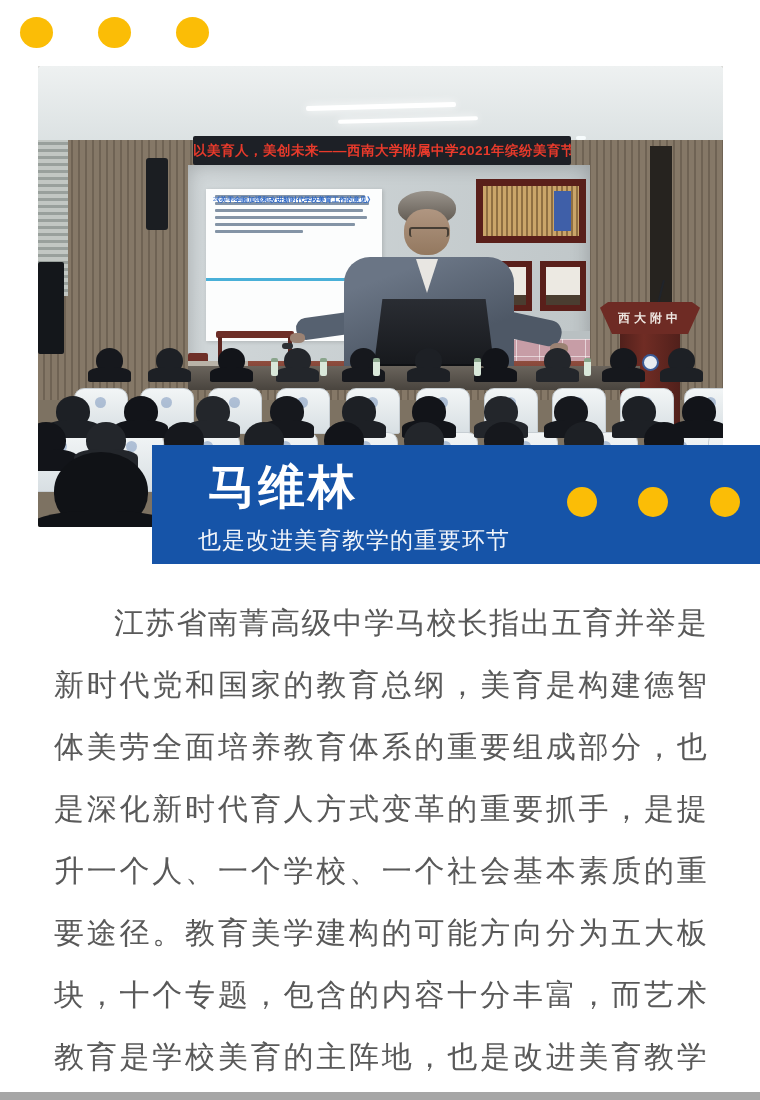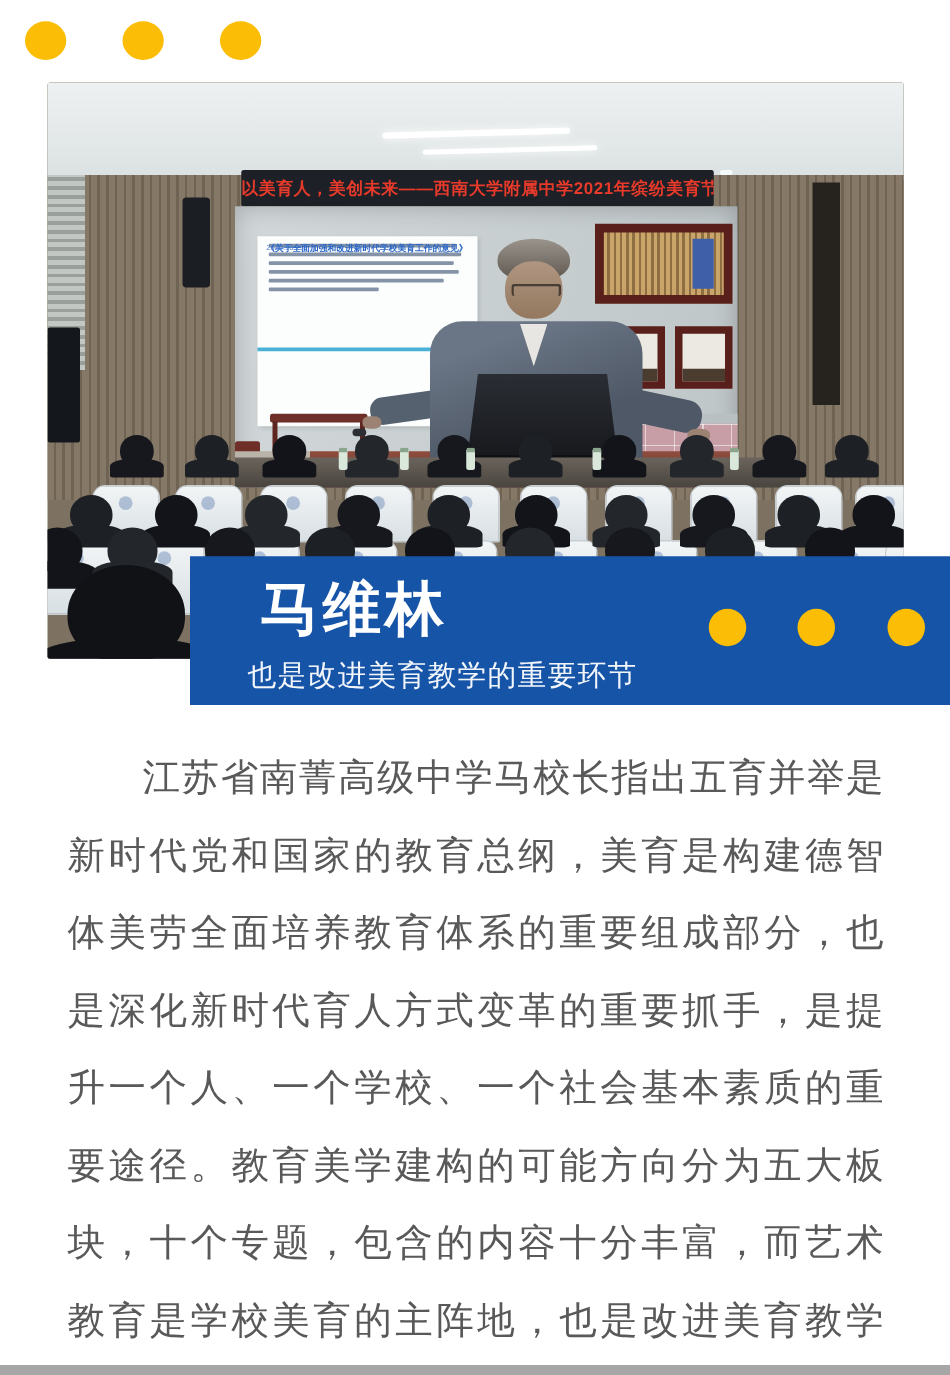--- a/index.html
+++ b/index.html
@@ -202,20 +202,28 @@
     <div class="hair"></div>
     <div class="face"></div>
     <div class="glasses"></div>
     <div class="hand-l"></div>
     <div class="mouse"></div>
     <div class="laptop"></div>
     <div class="laptop-base"></div>
     <div class="hand-r"></div>
   </div>
 
+  <div class="podium">
+    <div class="mic"></div>
+    <div class="pod-cap">
+      <span>西大附中</span>
+    </div>
+    <div class="pod-body"></div>
+    <div class="pod-emblem"></div>
+  </div>
 
   <div class="front-table"></div>
   <div class="audience" id="audience">
       <div class="chair" style="position: absolute; left: 36px; top: 322px; width: 54px; height: 46px;"></div>
       <div class="chair" style="position: absolute; left: 102px; top: 322px; width: 54px; height: 46px;"></div>
       <div class="chair" style="position: absolute; left: 170px; top: 322px; width: 54px; height: 46px;"></div>
       <div class="chair" style="position: absolute; left: 238px; top: 322px; width: 54px; height: 46px;"></div>
       <div class="chair" style="position: absolute; left: 308px; top: 322px; width: 54px; height: 46px;"></div>
       <div class="chair" style="position: absolute; left: 378px; top: 322px; width: 54px; height: 46px;"></div>
       <div class="chair" style="position: absolute; left: 446px; top: 322px; width: 54px; height: 46px;"></div>

